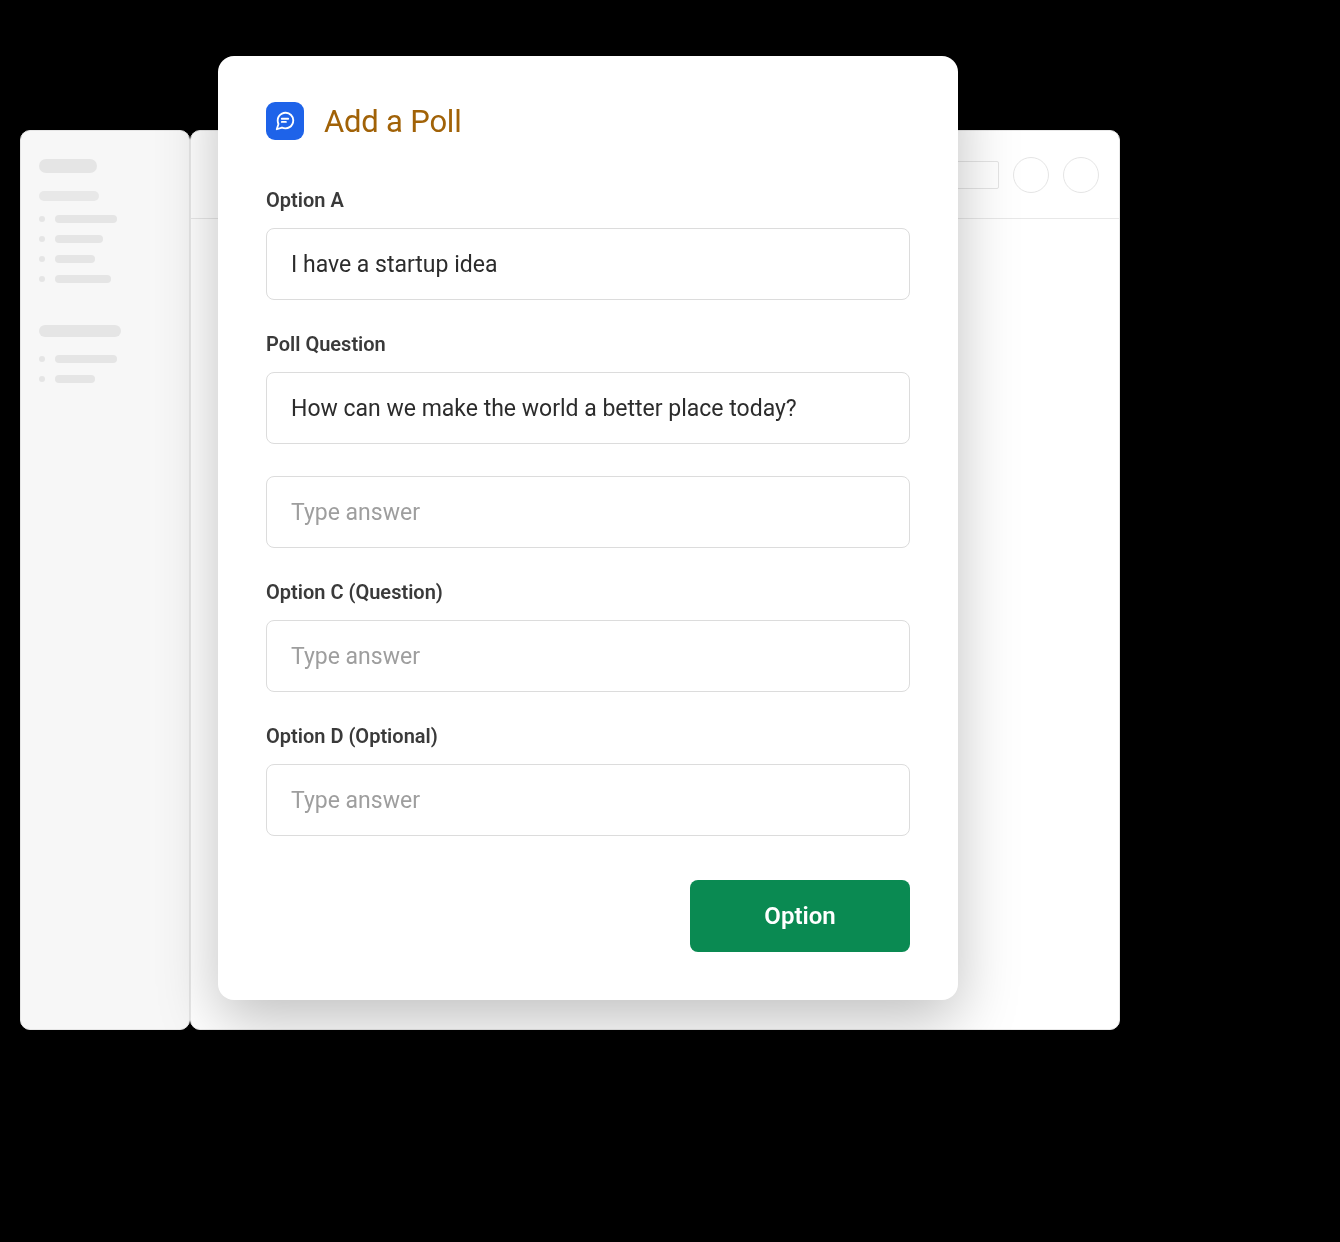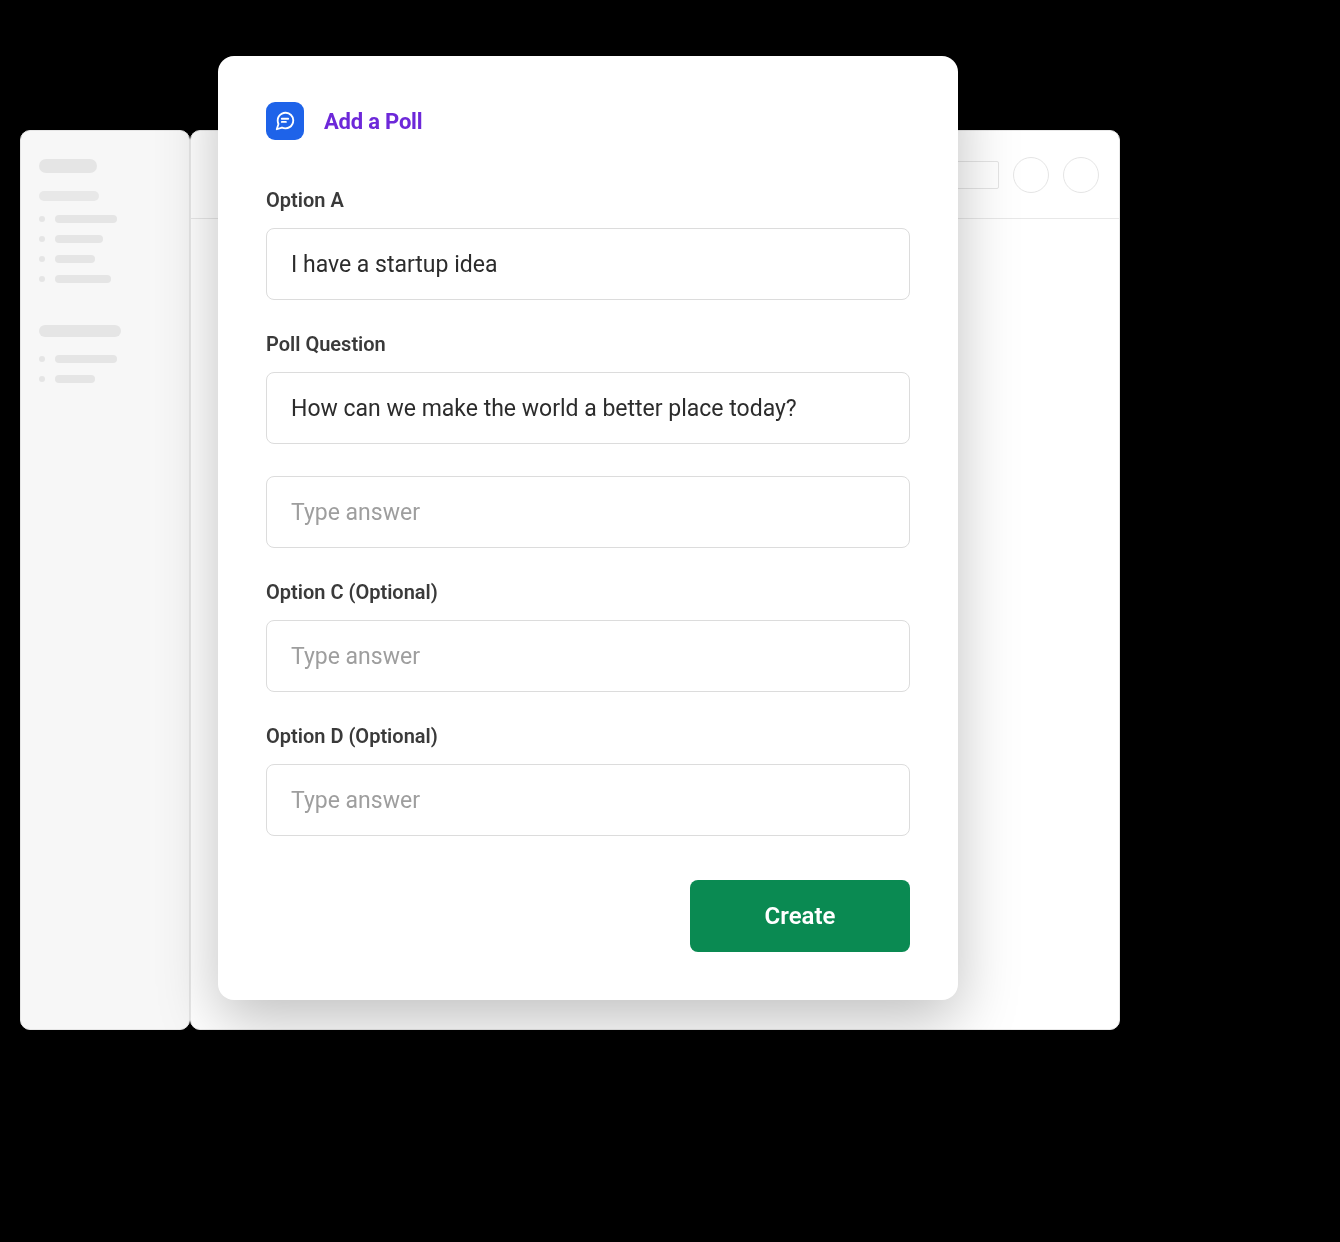--- a/index.html
+++ b/index.html
@@ -127,23 +127,23 @@
       display: flex;
       align-items: center;
       justify-content: center;
       flex-shrink: 0;
     }
     .modal-icon svg {
       width: 22px;
       height: 22px;
     }
     .modal-title {
-      font-size: 22px;
-      font-weight: 700;
-      color: #6d28d9;
+      font-size: 31px;
+      font-weight: 400;
+      color: #a16207;
       letter-spacing: -0.2px;
     }
     
     .form-group {
       margin-bottom: 32px;
     }
     .form-label {
       display: block;
       font-size: 20px;
       font-weight: 600;
@@ -244,25 +244,25 @@
   <div class="form-group">
     <label class="form-label">Poll Question</label>
     <input type="text" class="form-input" value="How can we make the world a better place today?" style="">
   </div>
 
   <div class="form-group">
     <input type="text" class="form-input" placeholder="Type answer" style="">
   </div>
 
   <div class="form-group">
-    <label class="form-label">Option C (Optional)</label>
+    <label class="form-label">Option C (Question)</label>
     <input type="text" class="form-input" placeholder="Type answer" style="">
   </div>
 
   <div class="form-group">
     <label class="form-label">Option D (Optional)</label>
     <input type="text" class="form-input" placeholder="Type answer" style="">
   </div>
 
   <div class="modal-actions">
-    <button class="btn-create">Create</button>
+    <button class="btn-create">Option</button>
   </div>
 </div>
 
 </body></html>

